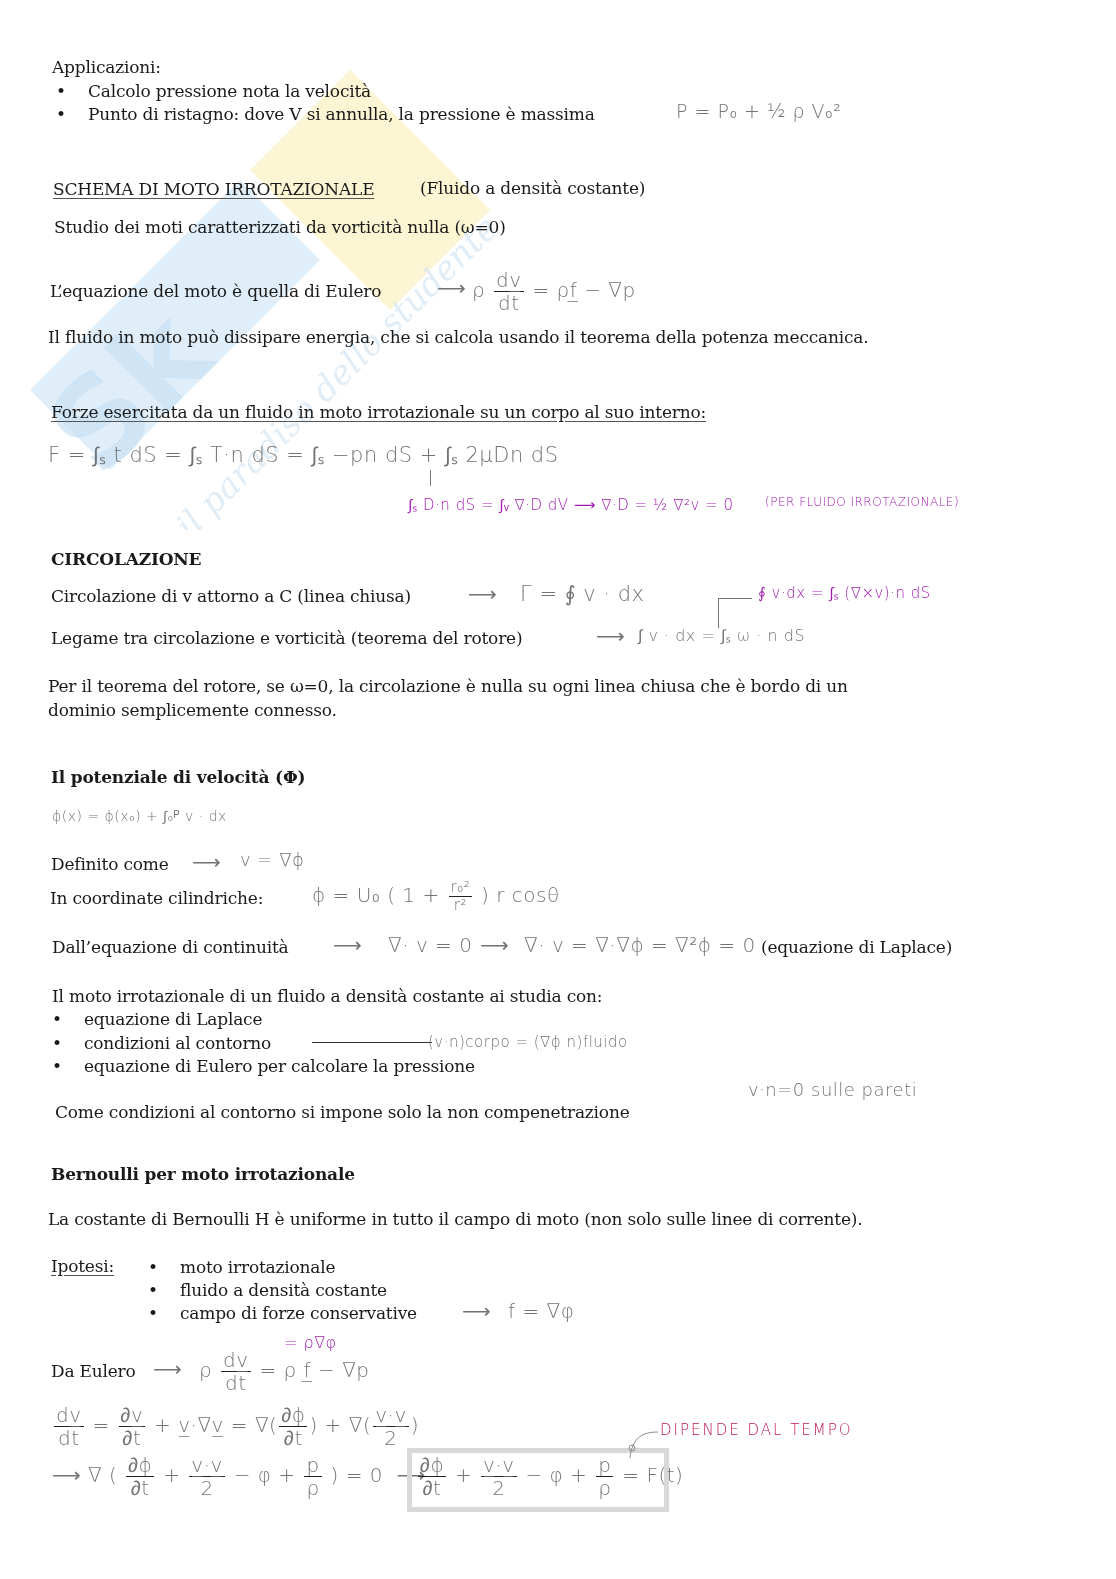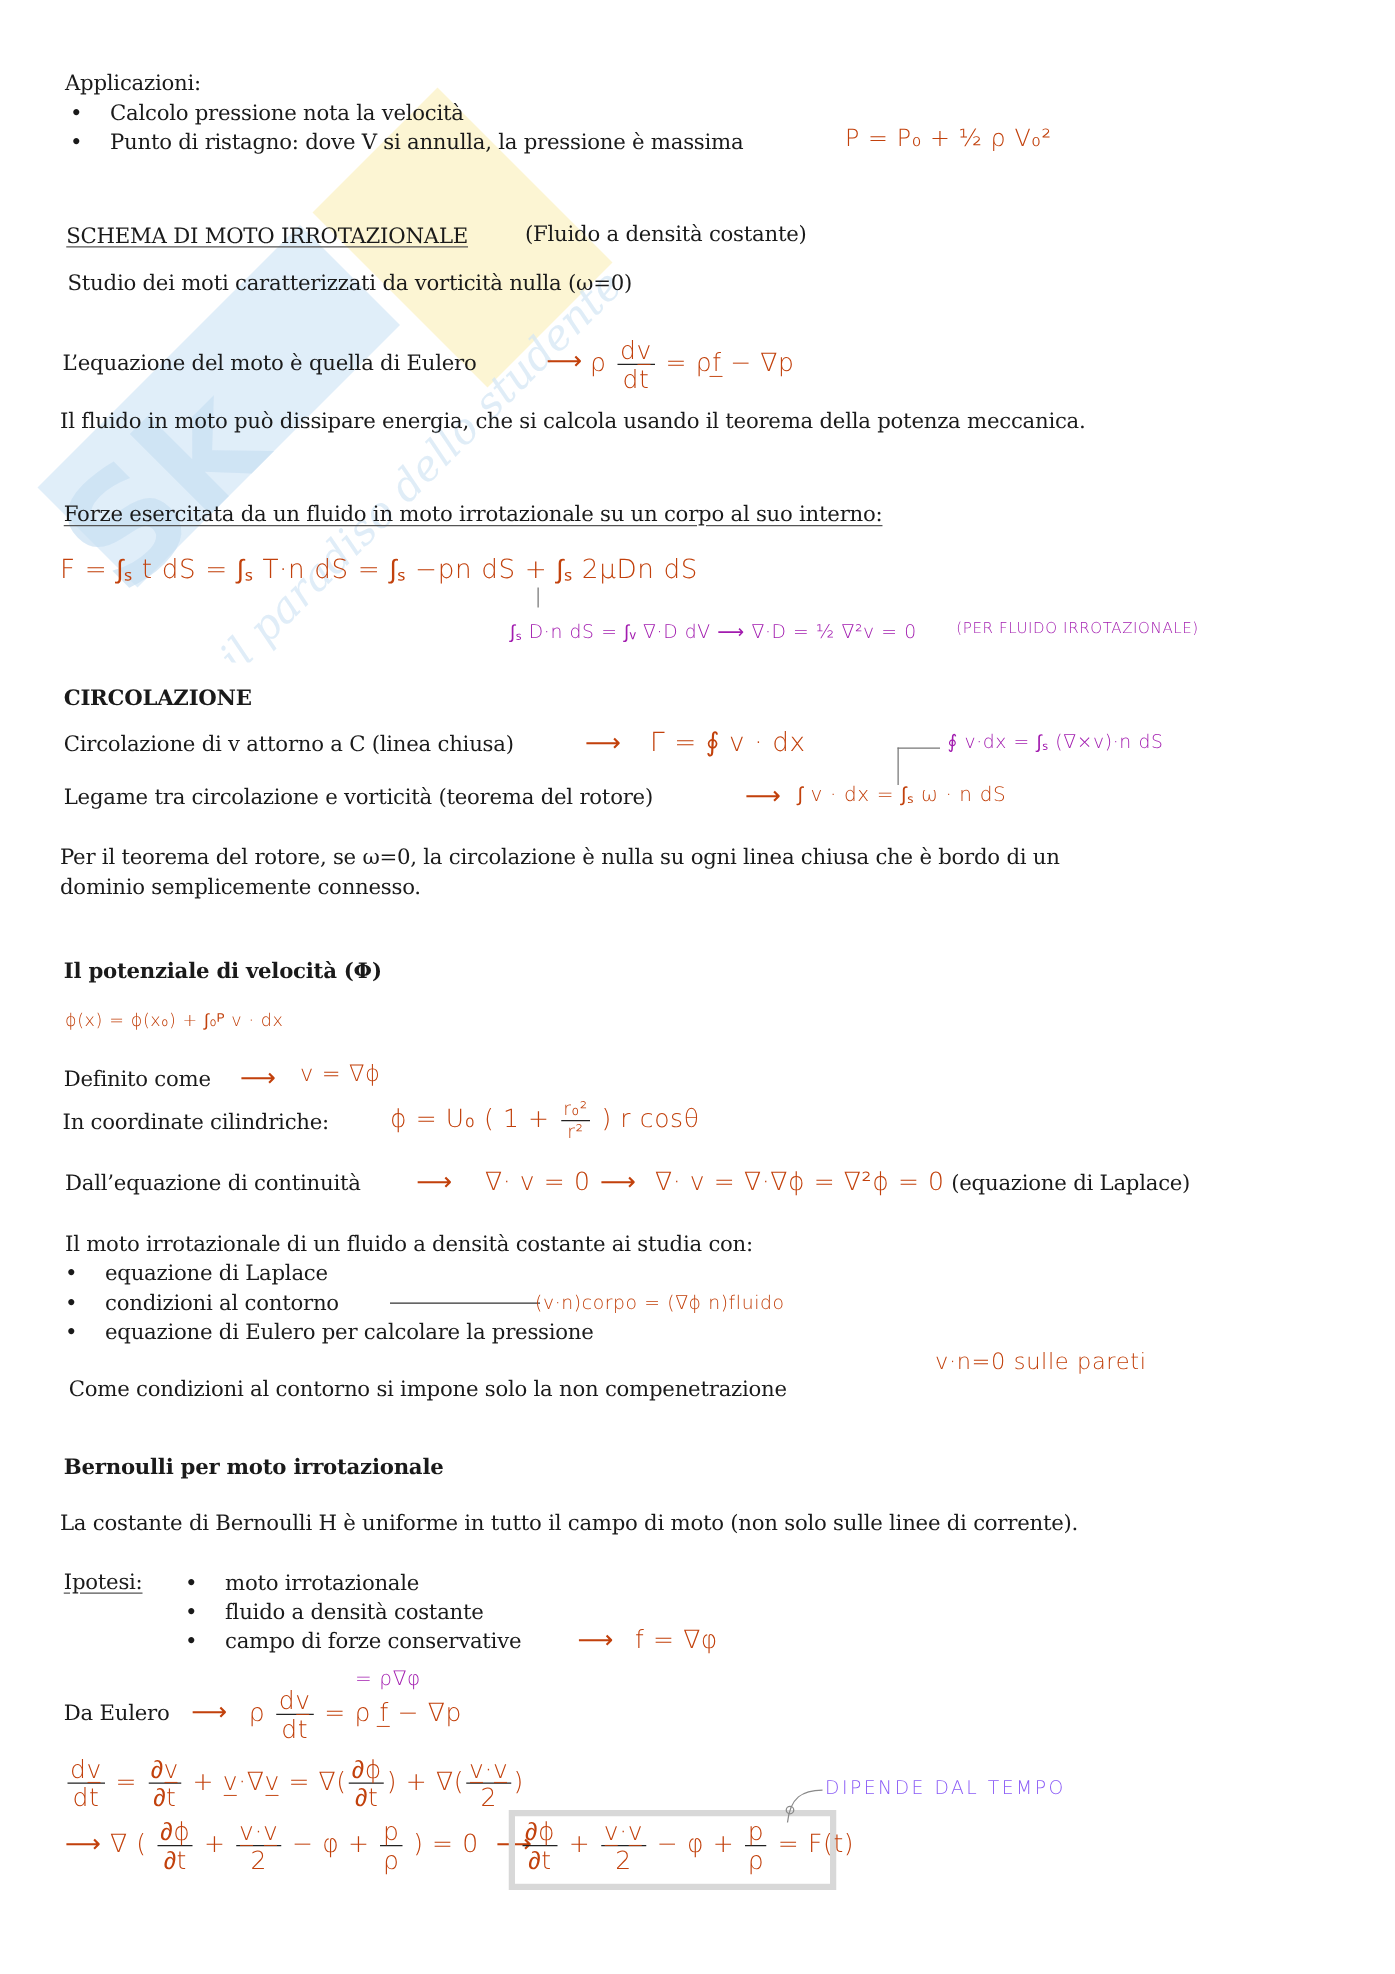--- a/index.html
+++ b/index.html
@@ -8,25 +8,25 @@
     font-family: "DejaVu Serif", "Liberation Serif", serif;
     color: #1a1a1a;
   }
   .watermark { position: absolute; left: 20px; top: 60px; width: 480px; height: 470px; pointer-events: none; }
   .abs { position: absolute; white-space: nowrap; }
   .txt { font-size: 17px; line-height: 22px; letter-spacing: -0.2px; }
   .u { text-decoration: underline; text-decoration-color: #555; text-underline-offset: 3px; }
   .bold { font-weight: bold; }
   .hand {
     font-family: "DejaVu Sans", "Liberation Sans", sans-serif;
-    font-weight: 300; color: #c2410c; font-size: 20px; letter-spacing: 0.5px;
+    font-weight: 300; color: #737373; font-size: 20px; letter-spacing: 0.5px;
   }
   .hand-sm { font-size: 14px; }
   .blue { color: #a21caf; }
-  .gray { color: #8b5cf6; }
+  .gray { color: #be185d; }
   .bullet::before { content: "•"; position: absolute; left: -32px; }
   .frac { display: inline-flex; flex-direction: column; align-items: center; vertical-align: middle; line-height: 1; margin: 0 2px; }
   .frac .num { border-bottom: 1.5px solid #222; padding: 0 2px 1px; }
   .frac .den { padding-top: 1px; }
   .box { position: absolute; border: 5px solid #d8d8d8; }
 </style>
 </head>
 <body>
 
 <svg class="watermark" viewBox="0 0 480 470">

